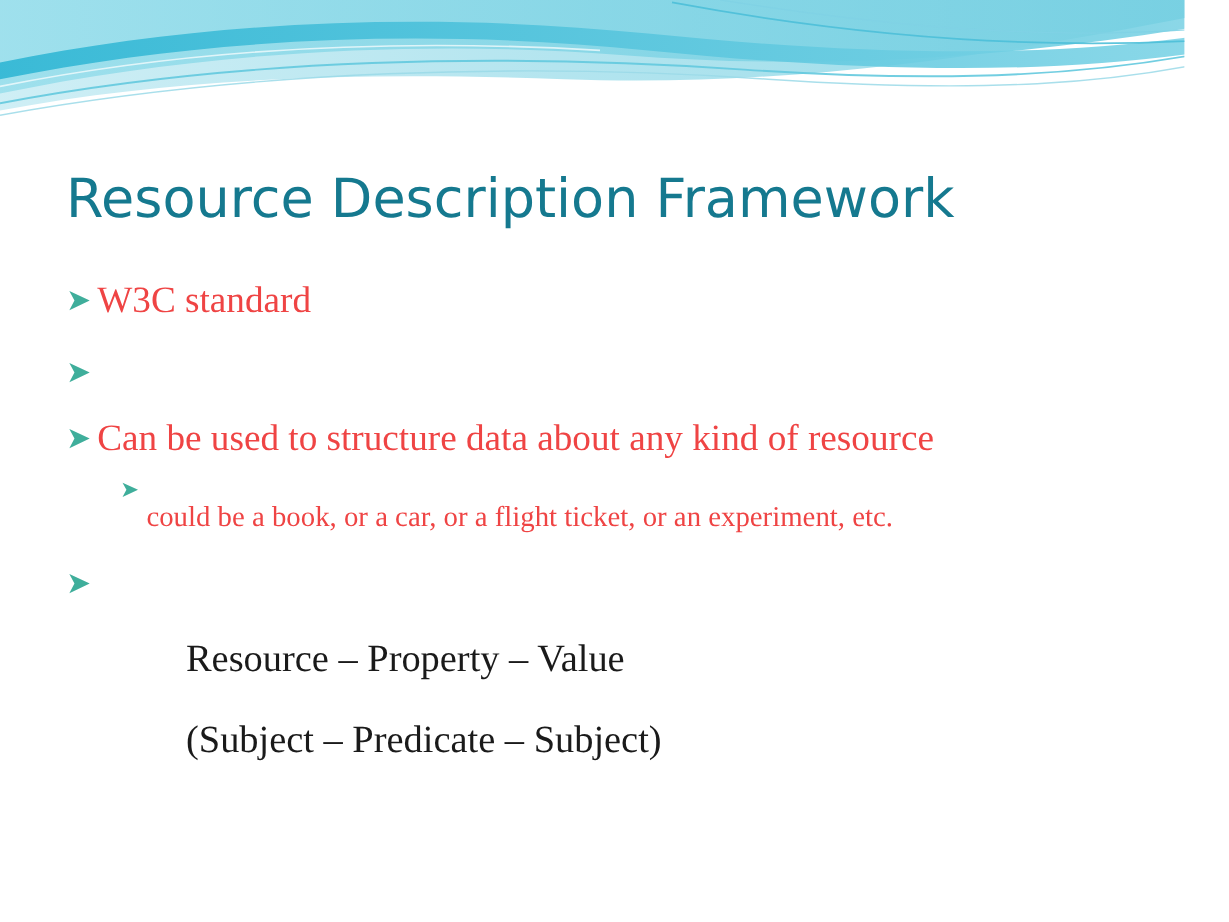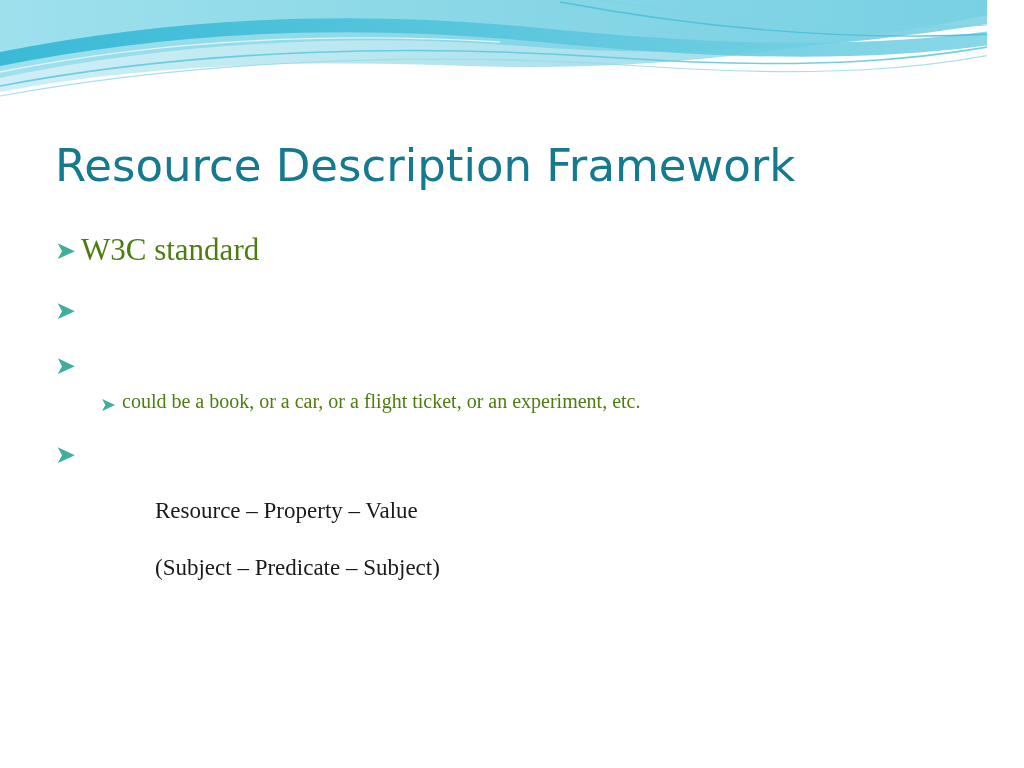--- a/index.html
+++ b/index.html
@@ -69,30 +69,31 @@
     padding-top: 6px;
   }
   .bullet-row.sub .arrow {
     width: 22px;
     font-size: 19px;
     padding-top: 5px;
   }
   .bullet-text {
     font-family: "Liberation Serif", serif;
     font-size: 31px;
-    color: #4d7c0f;
+    color: #ef4444;
     line-height: 1.15;
     text-align: right;
   }
   .bullet-row.sub .bullet-text {
-    font-size: 20px;
+    font-size: 24px;
+    margin-top: 24px;
   }
   .indent-line {
     font-family: "Liberation Serif", serif;
-    font-size: 23px;
+    font-size: 32px;
     color: #1a1a1a;
     margin-left: 100px;
     margin-top: 30px;
     line-height: 1.2;
   }
 </style>
 </head>
 <body>
 
 <div class="slide">
@@ -134,20 +135,21 @@
       <span class="arrow">➤</span>
       <span class="bullet-text">W3C standard</span>
     </div>
 
     <div class="bullet-row">
       <span class="arrow">➤</span>
     </div>
 
     <div class="bullet-row">
       <span class="arrow">➤</span>
+      <span class="bullet-text">Can be used to structure data about any kind of resource</span>
     </div>
 
     <div class="bullet-row sub">
       <span class="arrow">➤</span>
       <span class="bullet-text">could be a book, or a car, or a flight ticket, or an experiment, etc.</span>
     </div>
 
     <div class="bullet-row">
       <span class="arrow">➤</span>
     </div>

